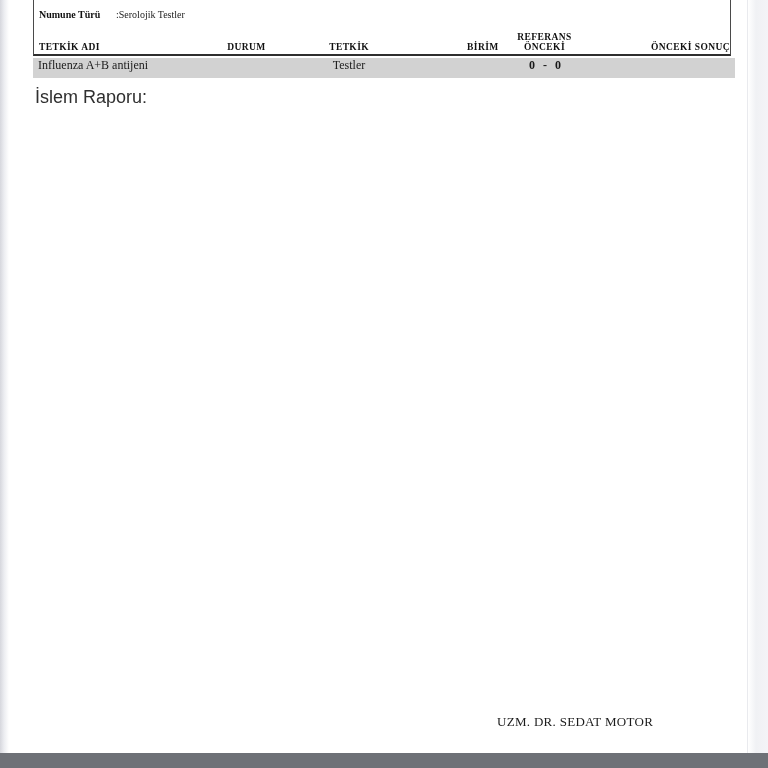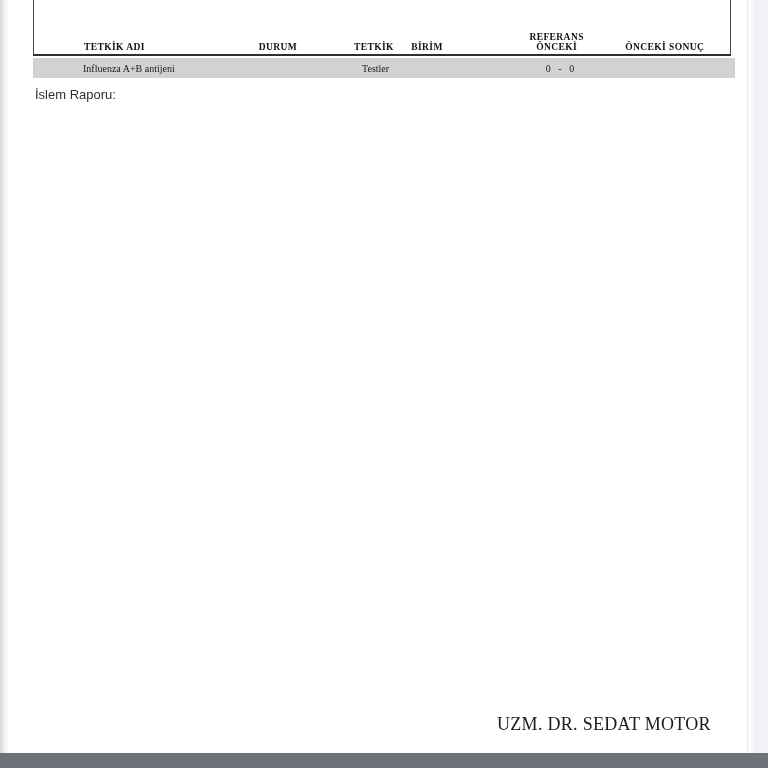--- a/index.html
+++ b/index.html
@@ -36,59 +36,63 @@
   }
   .sample-label { font-weight: bold; color: #111; }
   .sample-value { position: absolute; left: 77px; top: 0; color: #222; }
   
   .header-row {
     position: absolute; left: 0; bottom: 2px; width: 100%;
     display: flex; align-items: flex-end;
     font-size: 9.5px; font-weight: bold; letter-spacing: 0.4px;
     color: #111;
   }
-  .c1 { width: 150px; text-align: left; padding-left: 5px; box-sizing: border-box; margin-left: 45px; }
+  .c1 { width: 150px; text-align: left; padding-left: 5px; box-sizing: border-box; }
   .c2 { width: 126px; text-align: center; margin-top: 25px; }
   .c3 { width: 80px;  text-align: center; }
-  .c4 { width: 110px; text-align: left; }
+  .c4 { width: 110px; text-align: right; }
   .c5 { width: 92px;  text-align: center; }
-  .c6 { width: 140px; text-align: center; }
+  .c6 { width: 140px; text-align: right; }
   
   .data-row {
     position: absolute; left: 33px; top: 58px; width: 702px; height: 20px;
     background: #d2d2d2;
-    display: flex; align-items: center;
-    font-size: 10px; color: #1a1a1a;
+    display: flex; align-items: flex-start;
+    font-size: 12px; color: #1a1a1a;
   }
-  .data-row .c5 { word-spacing: 5px; }
+  .data-row .c5 { word-spacing: 5px; font-weight: bold; }
   
   .islem-label {
     position: absolute; left: 35px; top: 87px;
     font-family: "Liberation Sans", sans-serif;
-    font-size: 13px; color: #2f2f2f;
+    font-size: 18px; color: #2f2f2f;
   }
   
   .signature {
     position: absolute; left: 497px; top: 714px;
-    font-size: 18px; letter-spacing: 0.3px; color: #1c1c1c;
+    font-size: 13px; letter-spacing: 0.3px; color: #1c1c1c;
     white-space: nowrap;
   }
   
   .bottom-bar {
     position: absolute; left: 0; top: 753px; width: 768px; height: 15px;
     background: #6e7177;
   }
 </style>
 </head>
 <body>
 
 <div class="edge-left"></div>
 <div class="edge-right"></div>
 
 <div class="sample-box">
+  <div class="sample-row">
+    <span class="sample-label">Numune Türü</span>
+    <span class="sample-value">:Serolojik Testler</span>
+  </div>
   <div class="header-row">
     <div class="c1">TETKİK ADI</div>
     <div class="c2">DURUM</div>
     <div class="c3">TETKİK</div>
     <div class="c4">BİRİM</div>
     <div class="c5">REFERANS ÖNCEKİ</div>
     <div class="c6">ÖNCEKİ SONUÇ</div>
   </div>
 </div>
 

